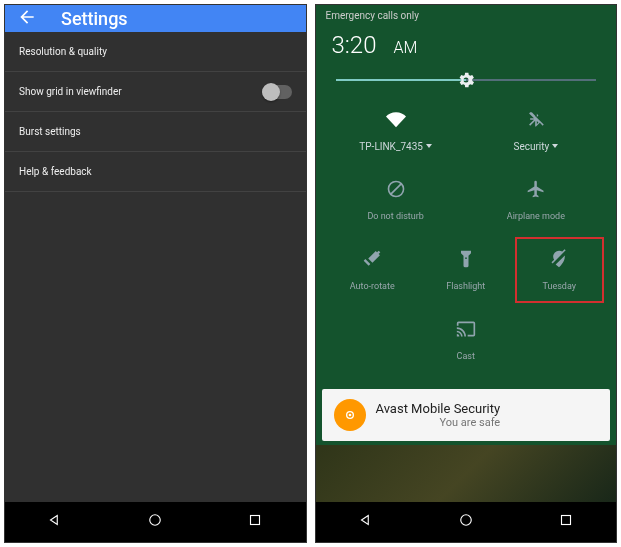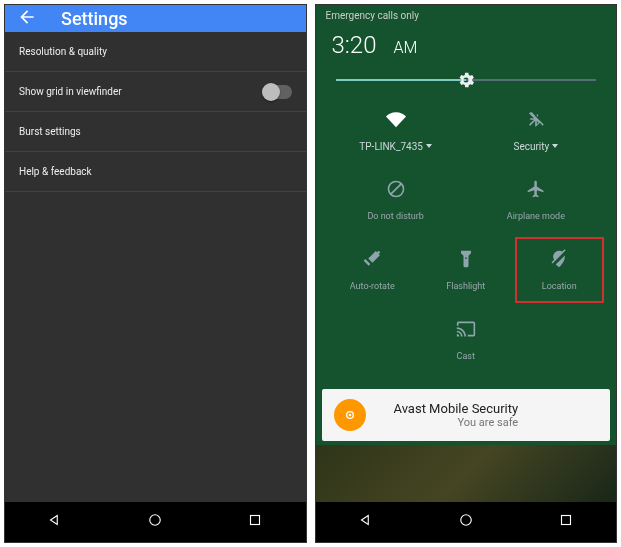--- a/index.html
+++ b/index.html
@@ -47,21 +47,21 @@
   .tile-row { display: flex; }
   .tile { flex: 1; display: flex; flex-direction: column; align-items: center; justify-content: center; padding: 10px 4px; color: #9aa7ad; min-height: 70px; position: relative; }
   .tile svg { width: 20px; height: 20px; fill: #90a4ae; }
   .tile.active svg { fill: #fff; }
   .tile .label { font-size: 9px; margin-top: 8px; text-align: center; }
   .tile .sublabel { font-size: 10px; margin-top: 8px; display: flex; align-items: center; gap: 3px; color: #cfd8dc; }
   .tile .sublabel .caret { width: 0; height: 0; border-left: 3px solid transparent; border-right: 3px solid transparent; border-top: 4px solid #cfd8dc; }
   .tile-highlight { outline: 2px solid #d32f2f; outline-offset: -4px; }
   .row3 { justify-content: center; }
 
-  .notif { margin: 4px 6px; background: #f5f5f5; border-radius: 2px; padding: 10px 12px; display: flex; align-items: center; gap: 28px; }
+  .notif { margin: 4px 6px; background: #f5f5f5; border-radius: 2px; padding: 10px 12px; display: flex; align-items: center; gap: 10px; }
   .notif-icon { width: 32px; height: 32px; border-radius: 50%; background: #ff9800; display: flex; align-items: center; justify-content: center; }
   .notif-icon svg { width: 16px; height: 16px; fill: #fff; }
   .notif-text .ntitle { font-size: 13px; color: #212121; }
   .notif-text .nbody { font-size: 11px; color: #757575; text-align: right; }
 
   .bg-fill { flex: 1; background: linear-gradient(135deg, #3a2810, #5a3f1e, #1a1410); opacity: .7; }
 </style>
 </head>
 <body>
 
@@ -168,21 +168,21 @@
       <div class="tile">
         <span><svg viewBox="0 0 24 24">
               <path d="M6 2v3l3 3v12a2 2 0 0 0 2 2h2a2 2 0 0 0 2-2V8l3-3V2zm6 10a1 1 0 1 1 0-2 1 1 0 0 1 0 2z"></path>
             </svg></span>
         <div class="label">Flashlight</div>
       </div>
       <div class="tile tile-highlight">
         <span><svg viewBox="0 0 24 24">
               <path d="M12 2a7 7 0 0 0-7 7c0 1.4.4 2.7 1.1 3.8L3 16l1.3 1.3L20 1.6 18.7.3 15.9 3A7 7 0 0 0 12 2zm4.9 7.8L8 18.7l4 3.3s7-6 7-13c0-.4 0-.7-.1-1.2z"></path>
             </svg></span>
-        <div class="label">Location</div>
+        <div class="label">Tuesday</div>
       </div>
     </div>
     <div class="tile-row row3">
       <div class="tile" style="flex:0 0 33.3%">
         <span><svg viewBox="0 0 24 24">
               <path d="M21 3H3a2 2 0 0 0-2 2v3h2V5h18v14h-7v2h7a2 2 0 0 0 2-2V5a2 2 0 0 0-2-2zM1 18v3h3a3 3 0 0 0-3-3zm0-4v2a5 5 0 0 1 5 5h2a7 7 0 0 0-7-7zm0-4v2a9 9 0 0 1 9 9h2c0-6-5-11-11-11z"></path>
             </svg></span>
         <div class="label">Cast</div>
       </div>
     </div>

